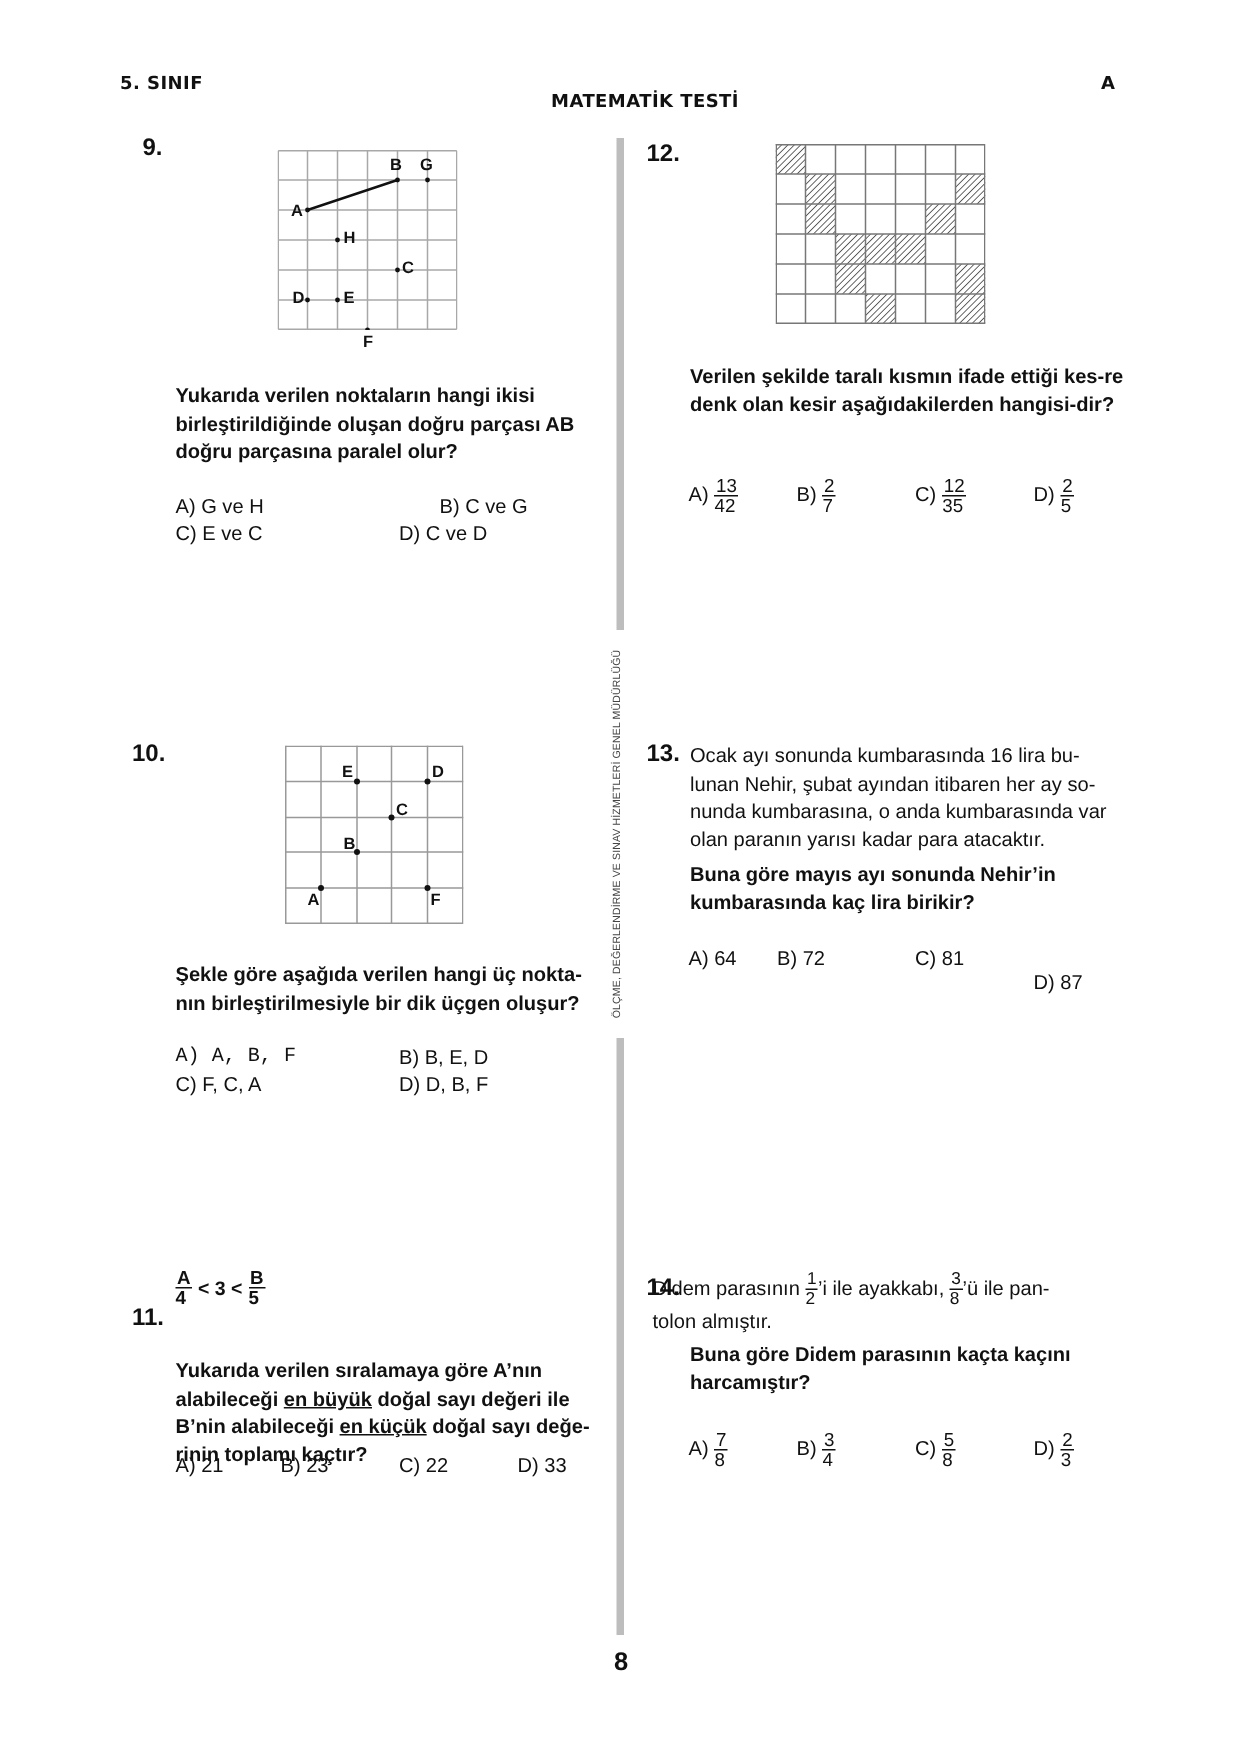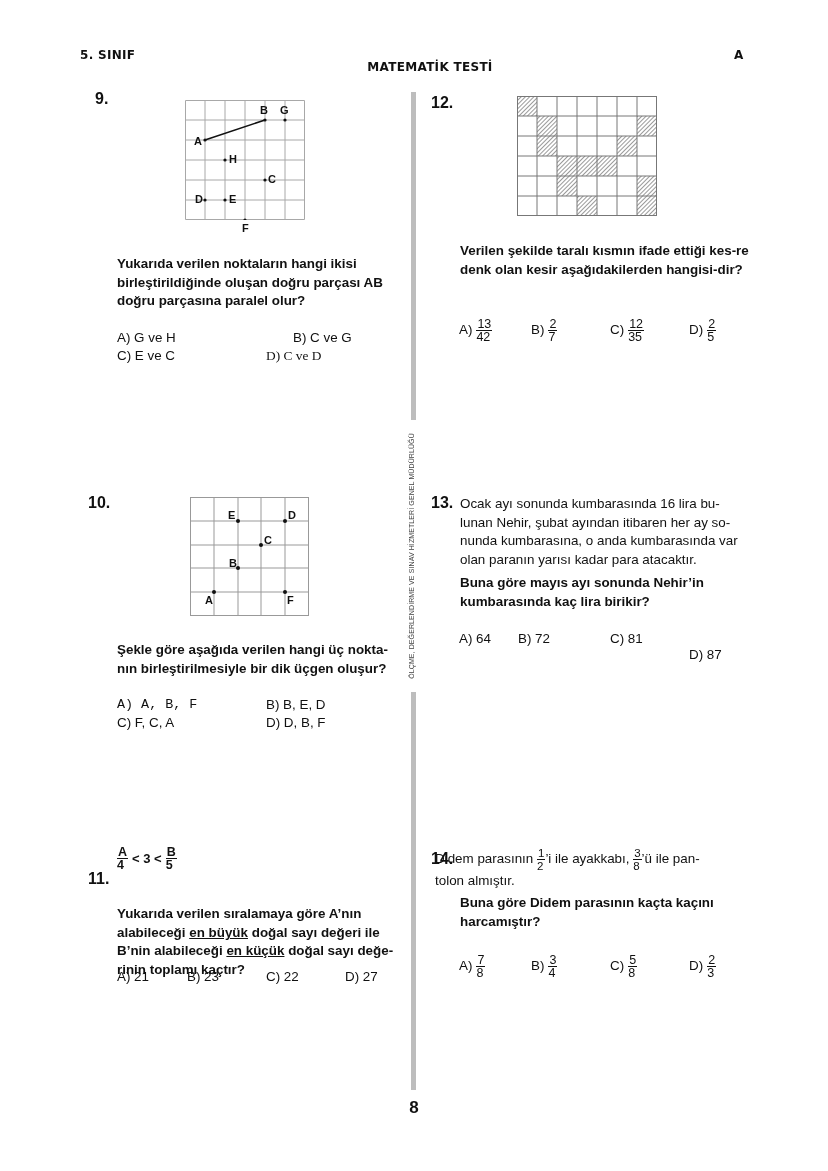--- a/index.html
+++ b/index.html
@@ -78,21 +78,21 @@
 <div style="position:absolute;left:229px;top:153px;font-weight:bold;font-size:11px;">H</div>
 <div style="position:absolute;left:268px;top:173px;font-weight:bold;font-size:11px;">C</div>
 <div style="position:absolute;left:195px;top:193px;font-weight:bold;font-size:11px;">D</div>
 <div style="position:absolute;left:229px;top:193px;font-weight:bold;font-size:11px;">E</div>
 <div style="position:absolute;left:242px;top:222px;font-weight:bold;font-size:11px;">F</div>
 
 <div class="qtext bold" style="left:117px;top:255px;width:285px;">Yukarıda verilen noktaların hangi ikisi birleştirildiğinde oluşan doğru parçası AB doğru parçasına paralel olur?</div>
 <div class="opt" style="left:117px;top:330px;">A) G ve H</div>
 <div class="opt" style="left:266px;top:330px;margin-left:27px;">B) C ve G</div>
 <div class="opt" style="left:117px;top:348px;">C) E ve C</div>
-<div class="opt" style="left:266px;top:348px;font-family:Liberation Serif, serif;">D) C ve D</div>
+<div class="opt" style="left:266px;top:348px;">D) C ve D</div>
 
 <div class="qnum" style="left:431px;top:94px;">12.</div>
 <svg class="grid12" viewBox="0 0 140 120">
   <defs>
     <pattern id="hatch" patternUnits="userSpaceOnUse" width="3" height="3" patternTransform="rotate(45)">
       <line x1="0" y1="0" x2="0" y2="3" stroke="#555" stroke-width="1.2"></line>
     </pattern>
   </defs>
   <g fill="url(#hatch)">
     <rect x="0" y="0" width="20" height="20"></rect>
@@ -209,21 +209,21 @@
       <span class="num">B</span>
       <span class="den">5</span>
     </span>
 </div>
 <div class="qtext bold" style="left:117px;top:877px;width:290px;margin-top:28px;">
   <span>Yukarıda verilen sıralamaya göre A’nın alabileceği </span><span class="u">en büyük</span><span> doğal sayı değeri ile B’nin alabileceği </span><span class="u">en küçük</span><span> doğal sayı değe-rinin toplamı kaçtır?</span>
 </div>
 <div class="opt" style="left:117px;top:969px;">A) 21</div>
 <div class="opt" style="left:187px;top:969px;">B) 23</div>
 <div class="opt" style="left:266px;top:969px;">C) 22</div>
-<div class="opt" style="left:345px;top:969px;">D) 27</div>
+<div class="opt" style="left:345px;top:969px;">D) 33</div>
 
 <div class="qnum" style="left:431px;top:850px;">14.</div>
 <div class="qtext" style="left:435px;top:847px;width:295px;">
   <span>Didem parasının </span><span class="inline-frac" style="margin-left:0;font-size:11.5px;">
       <span class="num">1</span>
       <span class="den">2</span>
     </span><span>’i ile ayakkabı, </span><span class="inline-frac" style="margin-left:0;font-size:11.5px;">
       <span class="num">3</span>
       <span class="den">8</span>
     </span><span>’ü ile pan-</span><br>

